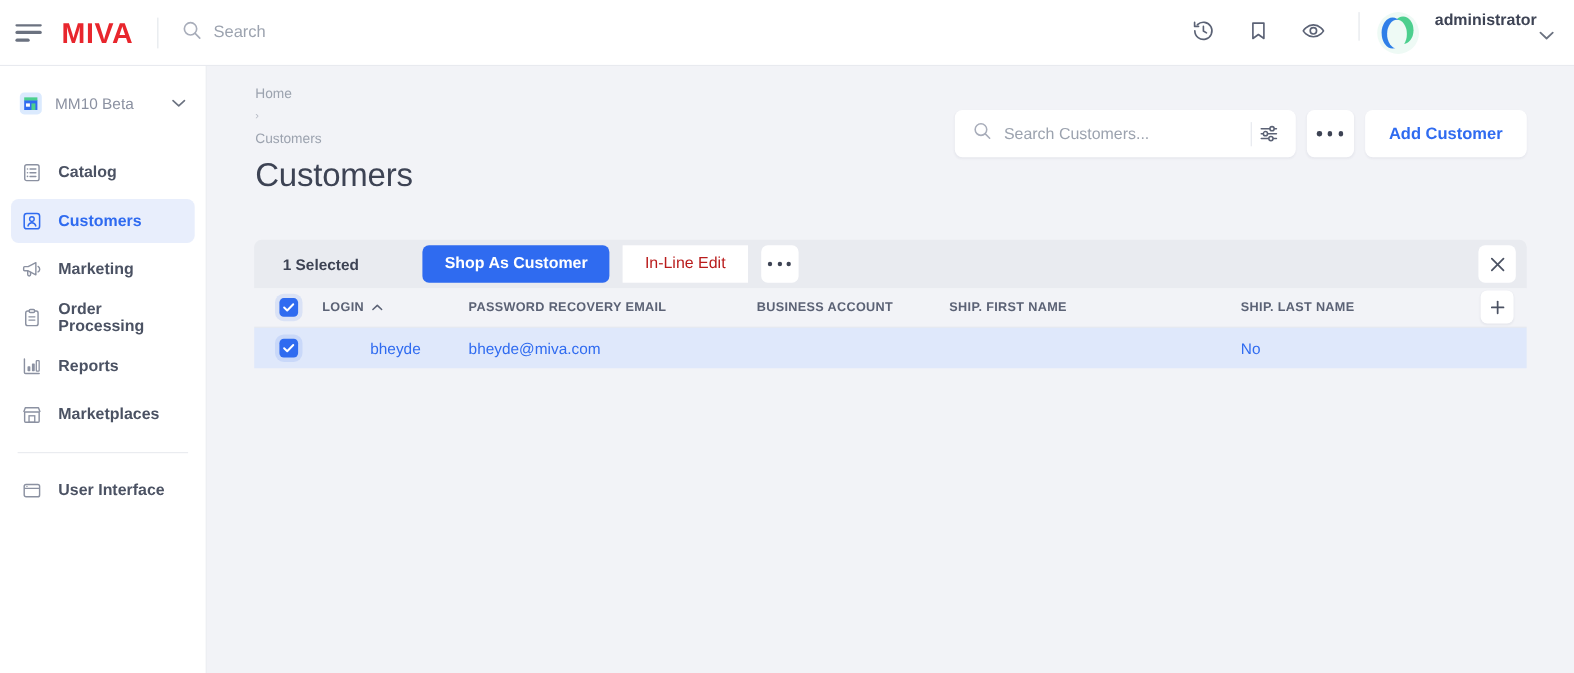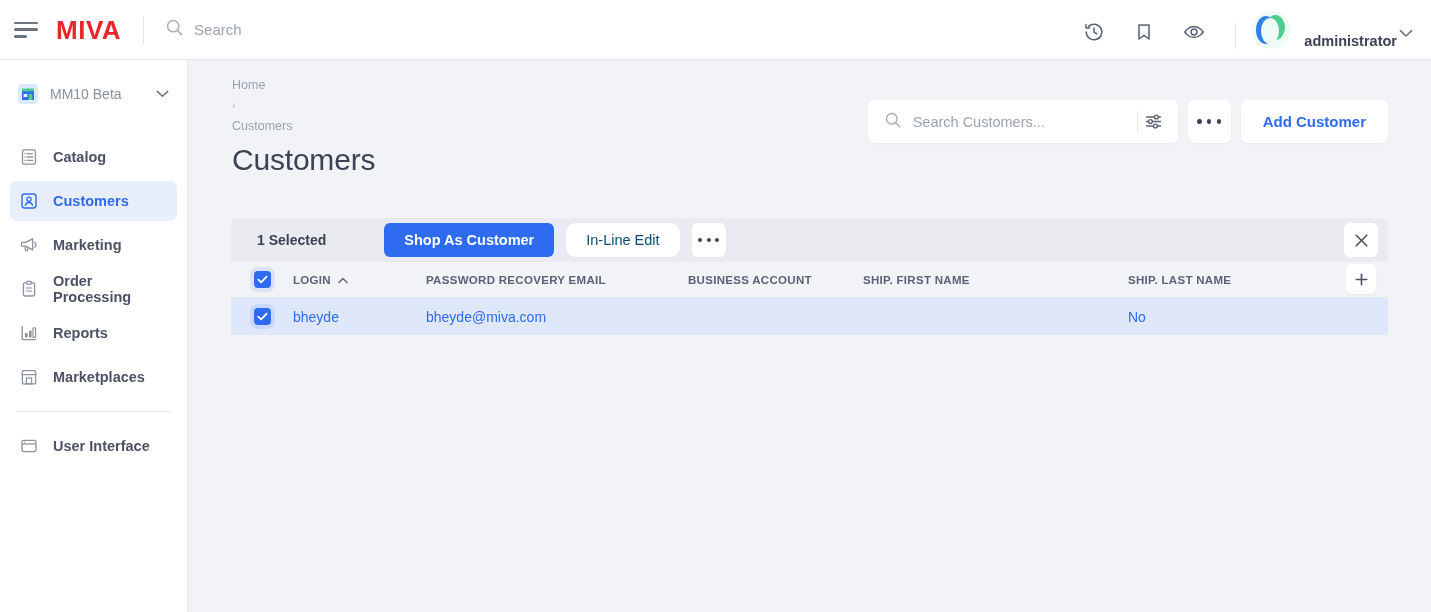--- a/index.html
+++ b/index.html
@@ -38,21 +38,21 @@
 
   .topdivider {
     width: 1px; height: 28px; background: #e2e5ea; margin: 0 22px;
   }
   .topsearch {
     display: flex; align-items: center; gap: 11px; cursor: text;
   }
   .topsearch .txt { font-size: 15px; color: #9ca3af; }
 
   .topicons {
-    margin-left: auto; display: flex; align-items: flex-end;
+    margin-left: auto; display: flex; align-items: flex-start;
   }
   .ticon {
     width: 34px; height: 34px; margin: 0 8px;
     display: flex; align-items: center; justify-content: center;
     cursor: pointer; color: #5b6275;
   }
   .vsep { width: 1px; height: 26px; background: #e2e5ea; margin: 0 16px; }
   .avatar {
     width: 38px; height: 38px; border-radius: 50%;
     background: #eefaf5; position: relative; overflow: hidden;
@@ -198,22 +198,22 @@
   .btn-primary {
     height: 34px; padding: 0 20px;
     background: #2f6bf0; color: #ffffff;
     border-radius: 6px; border: none;
     font-size: 14.5px; font-weight: 700; cursor: pointer;
     font-family: "Liberation Sans", sans-serif;
     display: flex; align-items: center;
   }
   .btn-white {
     height: 34px; padding: 11px 20px; margin-left: 12px;
-    background: #ffffff; color: #0c4a6e;
-    border-radius: 10px; border: none;
+    background: #ffffff; color: #b91c1c;
+    border-radius: 0; border: none;
     font-size: 14.5px; font-weight: 400; cursor: pointer;
     font-family: "Liberation Sans", sans-serif;
     display: flex; align-items: center;
   }
   .btn-dots-sm {
     width: 34px; height: 34px; margin-left: 12px;
     background: #ffffff; border-radius: 6px;
     display: flex; align-items: center; justify-content: center; cursor: pointer;
   }
   .btn-dots-sm span {
@@ -245,21 +245,21 @@
     width: 62px; flex: none; display: flex;
     align-items: center; justify-content: center;
   }
   .cbx {
     width: 17px; height: 17px; border-radius: 4px;
     background: #2f6bf0; display: flex;
     align-items: center; justify-content: center; cursor: pointer;
     box-shadow: 0 0 0 4px rgba(47,107,240,.12);
   }
   .cbx svg { display: block; }
-  .col-login   { width: 133px; flex: none; }
+  .col-login   { width: 133px; flex: none; text-align: center; }
   .col-email   { width: 262px; flex: none; }
   .col-biz     { width: 147px; flex: none; }
   .col-first   { width: 265px; flex: none; margin-left: 28px; }
   .col-last    { width: 265px; flex: none; }
   .th {
     font-size: 11.5px; font-weight: 700; color: #5b6275;
     letter-spacing: 0.3px; display: flex; align-items: center; gap: 7px;
     cursor: pointer; white-space: nowrap;
   }
   .td {

